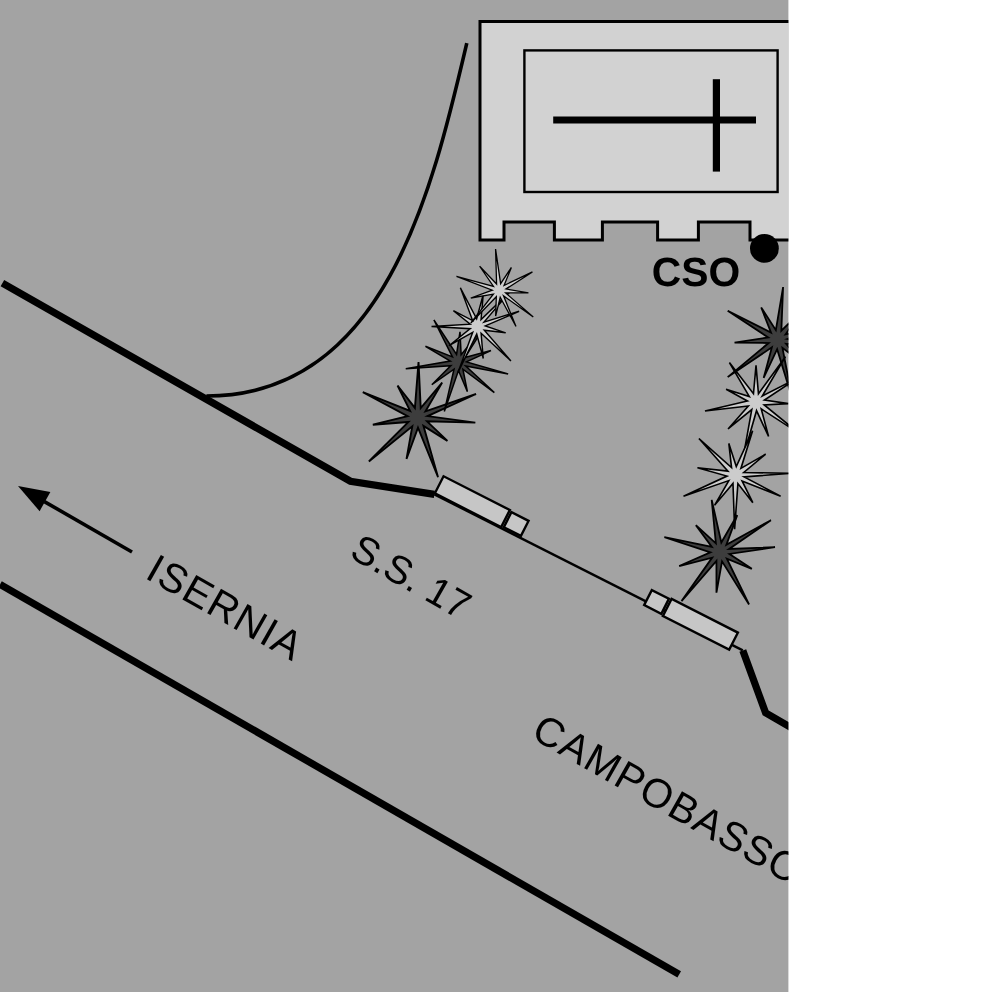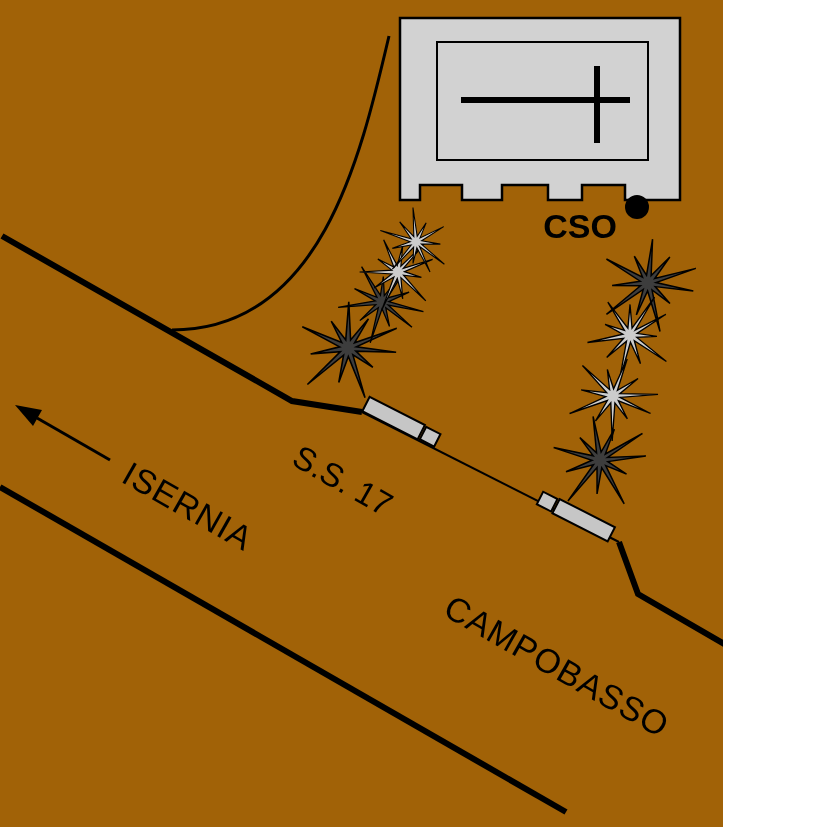--- a/index.html
+++ b/index.html
@@ -2,23 +2,23 @@
 <html><head>
 <meta charset="utf-8">
 <style>
   html, body {
     margin: 0;
     padding: 0;
     background: #ffffff;
   }
   .stage {
     position: relative;
-    width: 723px;
+    width: 657px;
     height: 827px;
-    background: #a16207;
+    background: #a3a3a3;
     overflow: hidden;
   }
   svg {
     display: block;
   }
   .map-label {
     font-family: "Liberation Sans", sans-serif;
     font-size: 34px;
     letter-spacing: 1px;
     fill: #000000;

